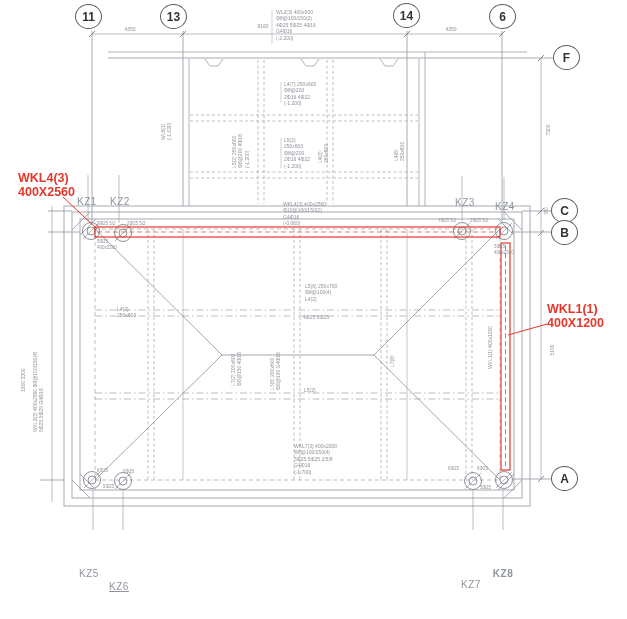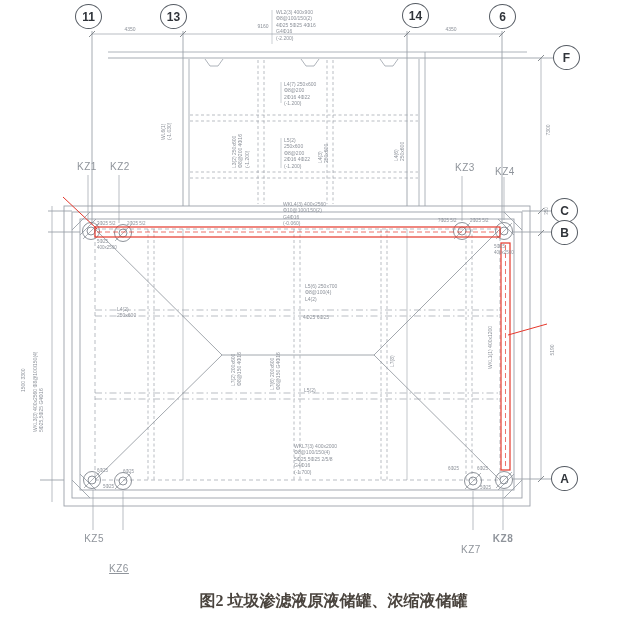--- a/index.html
+++ b/index.html
@@ -2,21 +2,21 @@
 <html><head>
 <meta charset="utf-8">
 <style>
   html,body{margin:0;padding:0;background:#fff;}
   .stage{position:relative;width:627px;height:619px;background:#ffffff;overflow:hidden;
          font-family:"Liberation Sans",sans-serif;}
   svg{position:absolute;left:0;top:0;}
   .circ{position:absolute;width:27px;height:25px;border:1.4px solid #555b63;border-radius:50%;
         background:#fff;color:#30343a;font-size:12px;font-weight:700;
         display:flex;align-items:center;justify-content:center;box-sizing:border-box;}
-  .kz{position:absolute;width:30px;text-align:center;font-size:10px;color:#8f949b;letter-spacing:.5px;}
+  .kz{position:absolute;width:30px;text-align:center;font-size:10px;color:#8f949b;letter-spacing:.5px;margin-top:35px;}
   .dim{position:absolute;font-size:5px;color:#8d929a;width:40px;text-align:center;}
   .ann{position:absolute;font-size:5px;line-height:6.4px;color:#8d929a;white-space:pre-line;}
   .ann.t45{font-size:4.5px;line-height:5.6px;}
   .rot{transform-origin:0 0;transform:rotate(-90deg);}
   .callout{position:absolute;color:#e5372b;font-weight:700;font-size:12.5px;line-height:14px;white-space:pre-line;}
   .caption{position:absolute;left:40px;top:591px;width:587px;text-align:center;
            font-family:"Liberation Serif","DejaVu Serif",serif;font-weight:700;
            font-size:16px;color:#4a443e;}
 </style>
 </head>
@@ -185,43 +185,45 @@
     <line x1="97" y1="232" x2="498" y2="232" stroke-dasharray="5 3" stroke-width="0.7"></line>
     <rect x="501" y="243" width="9" height="227" stroke-width="1.2"></rect>
     <line x1="505.5" y1="245" x2="505.5" y2="468" stroke-dasharray="5 3" stroke-width="0.7"></line>
     <line x1="63" y1="197" x2="97" y2="229" stroke-width="1"></line>
     <line x1="547" y1="324" x2="508" y2="335" stroke-width="1"></line>
   </g>
 </svg>
 
   <div class="circ" style="left:75px;top:4px;">11</div>
   <div class="circ" style="left:160px;top:4px;">13</div>
-  <div class="circ" style="left:393px;top:3px;margin-left:9px;">14</div>
+  <div class="circ" style="left:393px;top:3px;">14</div>
   <div class="circ" style="left:489px;top:4px;">6</div>
   <div class="circ" style="left:553px;top:45px;">F</div>
   <div class="circ" style="left:551px;top:198px;">C</div>
   <div class="circ" style="left:551px;top:220px;">B</div>
   <div class="circ" style="left:551px;top:466px;">A</div>
 
   <div class="dim" style="left:110px;top:26px;">4350</div>
   <div class="dim" style="left:243px;top:23px;">9160</div>
   <div class="dim" style="left:431px;top:26px;">4350</div>
   <div class="dim rot" style="left:545px;top:150px;">7300</div>
   <div class="dim rot" style="left:544px;top:231px;font-size:4.5px;">350</div>
   <div class="dim rot" style="left:549px;top:370px;">5190</div>
 
   <div class="kz" style="left:72px;top:161px;">KZ1</div>
   <div class="kz" style="left:105px;top:161px;">KZ2</div>
   <div class="kz" style="left:450px;top:162px;">KZ3</div>
   <div class="kz" style="left:490px;top:166px;">KZ4</div>
-  <div class="kz" style="left:74px;top:533px;text-align:right;">KZ5</div>
-  <div class="kz" style="left:104px;top:563px;text-decoration:underline;">KZ6</div>
+  <div class="kz" style="left:74px;top:533px;">KZ5</div>
+  <div class="kz" style="left:104px;top:546px;text-decoration:underline;">KZ6</div>
   <div class="kz" style="left:456px;top:544px;">KZ7</div>
   <div class="kz" style="left:488px;top:533px;font-weight:bold;">KZ8</div>
 
+  <div class="callout" style="left:18px;top:171px;"><span>WKL4(3)</span><br><span>400X2560</span></div>
+  <div class="callout" style="left:547px;top:302px;"><span>WKL1(1)</span><br><span>400X1200</span></div>
 
   <div class="ann" style="left:276px;top:9px;">WL2(3) 400x900
 Φ8@100/150(2)
 4Φ25 5Φ25 4Φ16
 G4Φ16
 (-2.200)</div>
   <div class="ann" style="left:284px;top:81px;">L4(7) 250x600
 Φ8@200
 2Φ16 4Φ22
 (-1.200)</div>
@@ -272,14 +274,13 @@
 G4Φ16
 (-1.700)</div>
   <div class="ann t45" style="left:97px;top:468px;">6Φ25</div>
   <div class="ann t45" style="left:123px;top:469px;">6Φ25</div>
   <div class="ann t45" style="left:103px;top:484px;">5Φ25</div>
   <div class="ann t45" style="left:448px;top:466px;">6Φ25</div>
   <div class="ann t45" style="left:477px;top:466px;">6Φ25</div>
   <div class="ann t45" style="left:480px;top:485px;">5Φ25</div>
   <div class="ann rot" style="left:487px;top:369px;">WKL1(1) 400x1200</div>
 
-  <div class="caption">图2 垃圾渗滤液原液储罐、浓缩液储罐</div>
 </div>
 
 </body></html>

